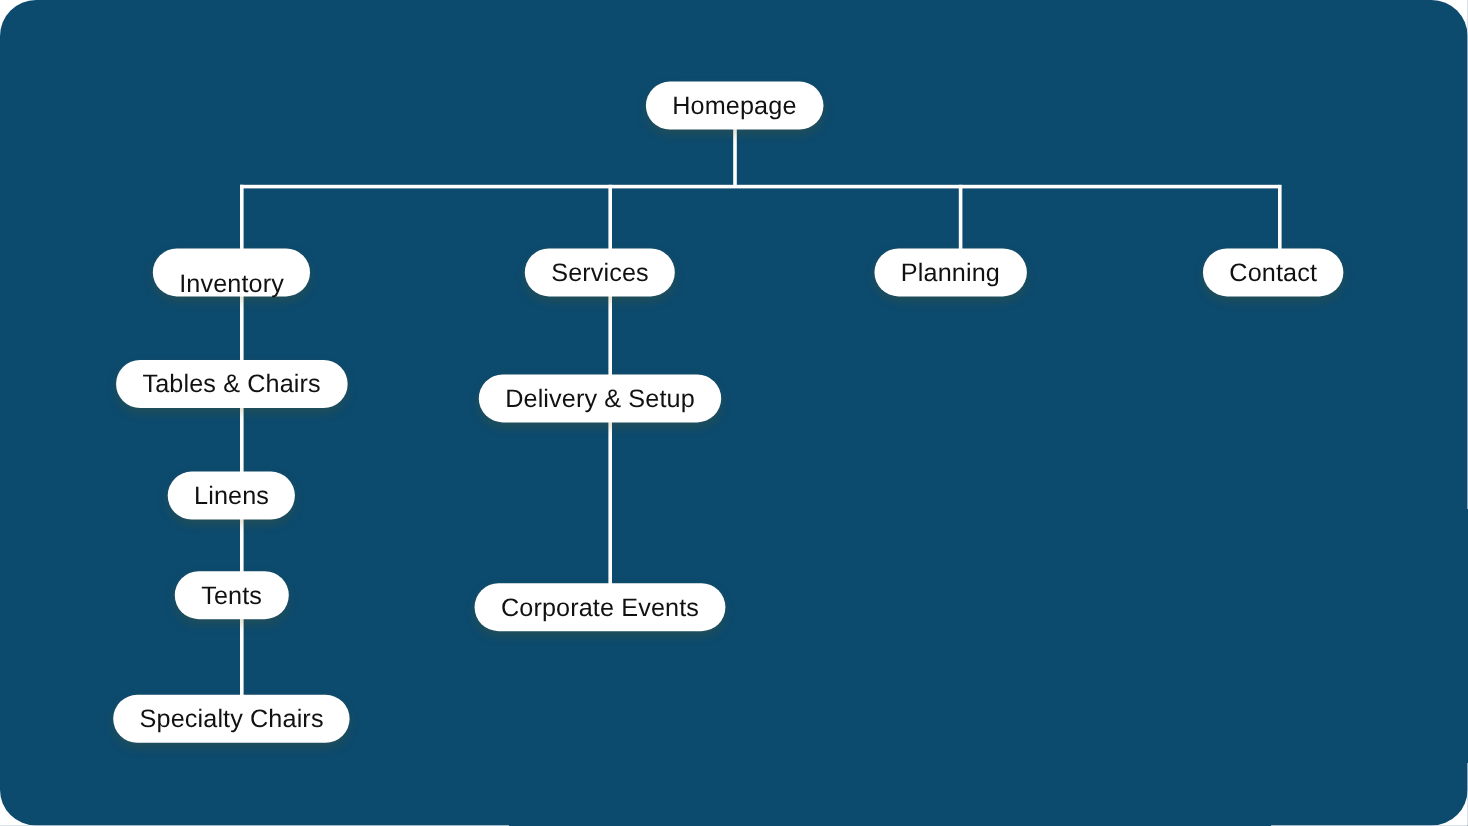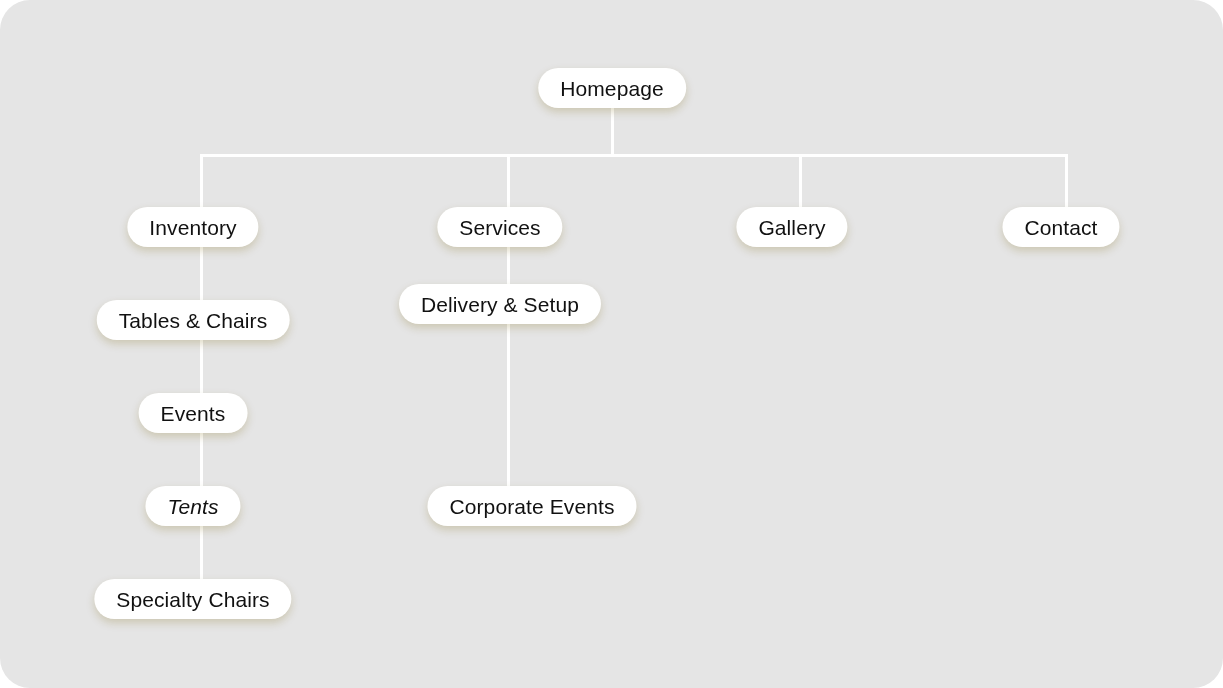--- a/index.html
+++ b/index.html
@@ -11,21 +11,21 @@
     width: 1223px;
     height: 688px;
     font-family: "Liberation Sans", sans-serif;
     overflow: hidden;
   }
 
   #canvas {
     position: relative;
     width: 1223px;
     height: 688px;
-    background: #e5e5e5;
+    background: #0c4a6e;
     border-radius: 30px;
     overflow: hidden;
     box-sizing: border-box;
   }
 
   
   .line {
     position: absolute;
     background: #FFFFFF;
     z-index: 1;
@@ -73,46 +73,46 @@
   <div class="line v" style="left:1065px; top:154px; height:56px;"></div>
 
   <div class="line v" style="left:200px; top:240px; height:345px;"></div>
 
   <div class="line v" style="left:507px; top:240px; height:252px;"></div>
 
   <div class="node root" style="left:612px; top:68px;">
     <span class="label">Homepage</span>
   </div>
 
-  <div class="node" style="left:193px; top:207px;">
+  <div class="node" style="left:193px; top:207px;align-items:flex-end;">
     <span class="label">Inventory</span>
   </div>
   <div class="node" style="left:500px; top:207px;align-items:center;">
     <span class="label">Services</span>
   </div>
   <div class="node" style="left:792px; top:207px;">
-    <span class="label">Gallery</span>
+    <span class="label">Planning</span>
   </div>
   <div class="node" style="left:1061px; top:207px;align-items:center;">
     <span class="label">Contact</span>
   </div>
 
   <div class="node" style="left:193px; top:300px;">
     <span class="label">Tables &amp; Chairs</span>
   </div>
   <div class="node" style="left:193px; top:393px;">
-    <span class="label">Events</span>
+    <span class="label">Linens</span>
   </div>
-  <div class="node" style="left:193px; top:486px;font-style:italic;">
+  <div class="node" style="left:193px; top:476px;">
     <span class="label">Tents</span>
   </div>
   <div class="node" style="left:193px; top:579px;">
     <span class="label">Specialty Chairs</span>
   </div>
 
-  <div class="node" style="left:500px; top:284px;text-align:center;">
+  <div class="node" style="left:500px; top:312px;text-align:center;">
     <span class="label">Delivery &amp; Setup</span>
   </div>
-  <div class="node" style="left:500px; top:486px;margin-left:32px;">
+  <div class="node" style="left:500px; top:486px;">
     <span class="label">Corporate Events</span>
   </div>
 
 </div>
 
 </body></html>

